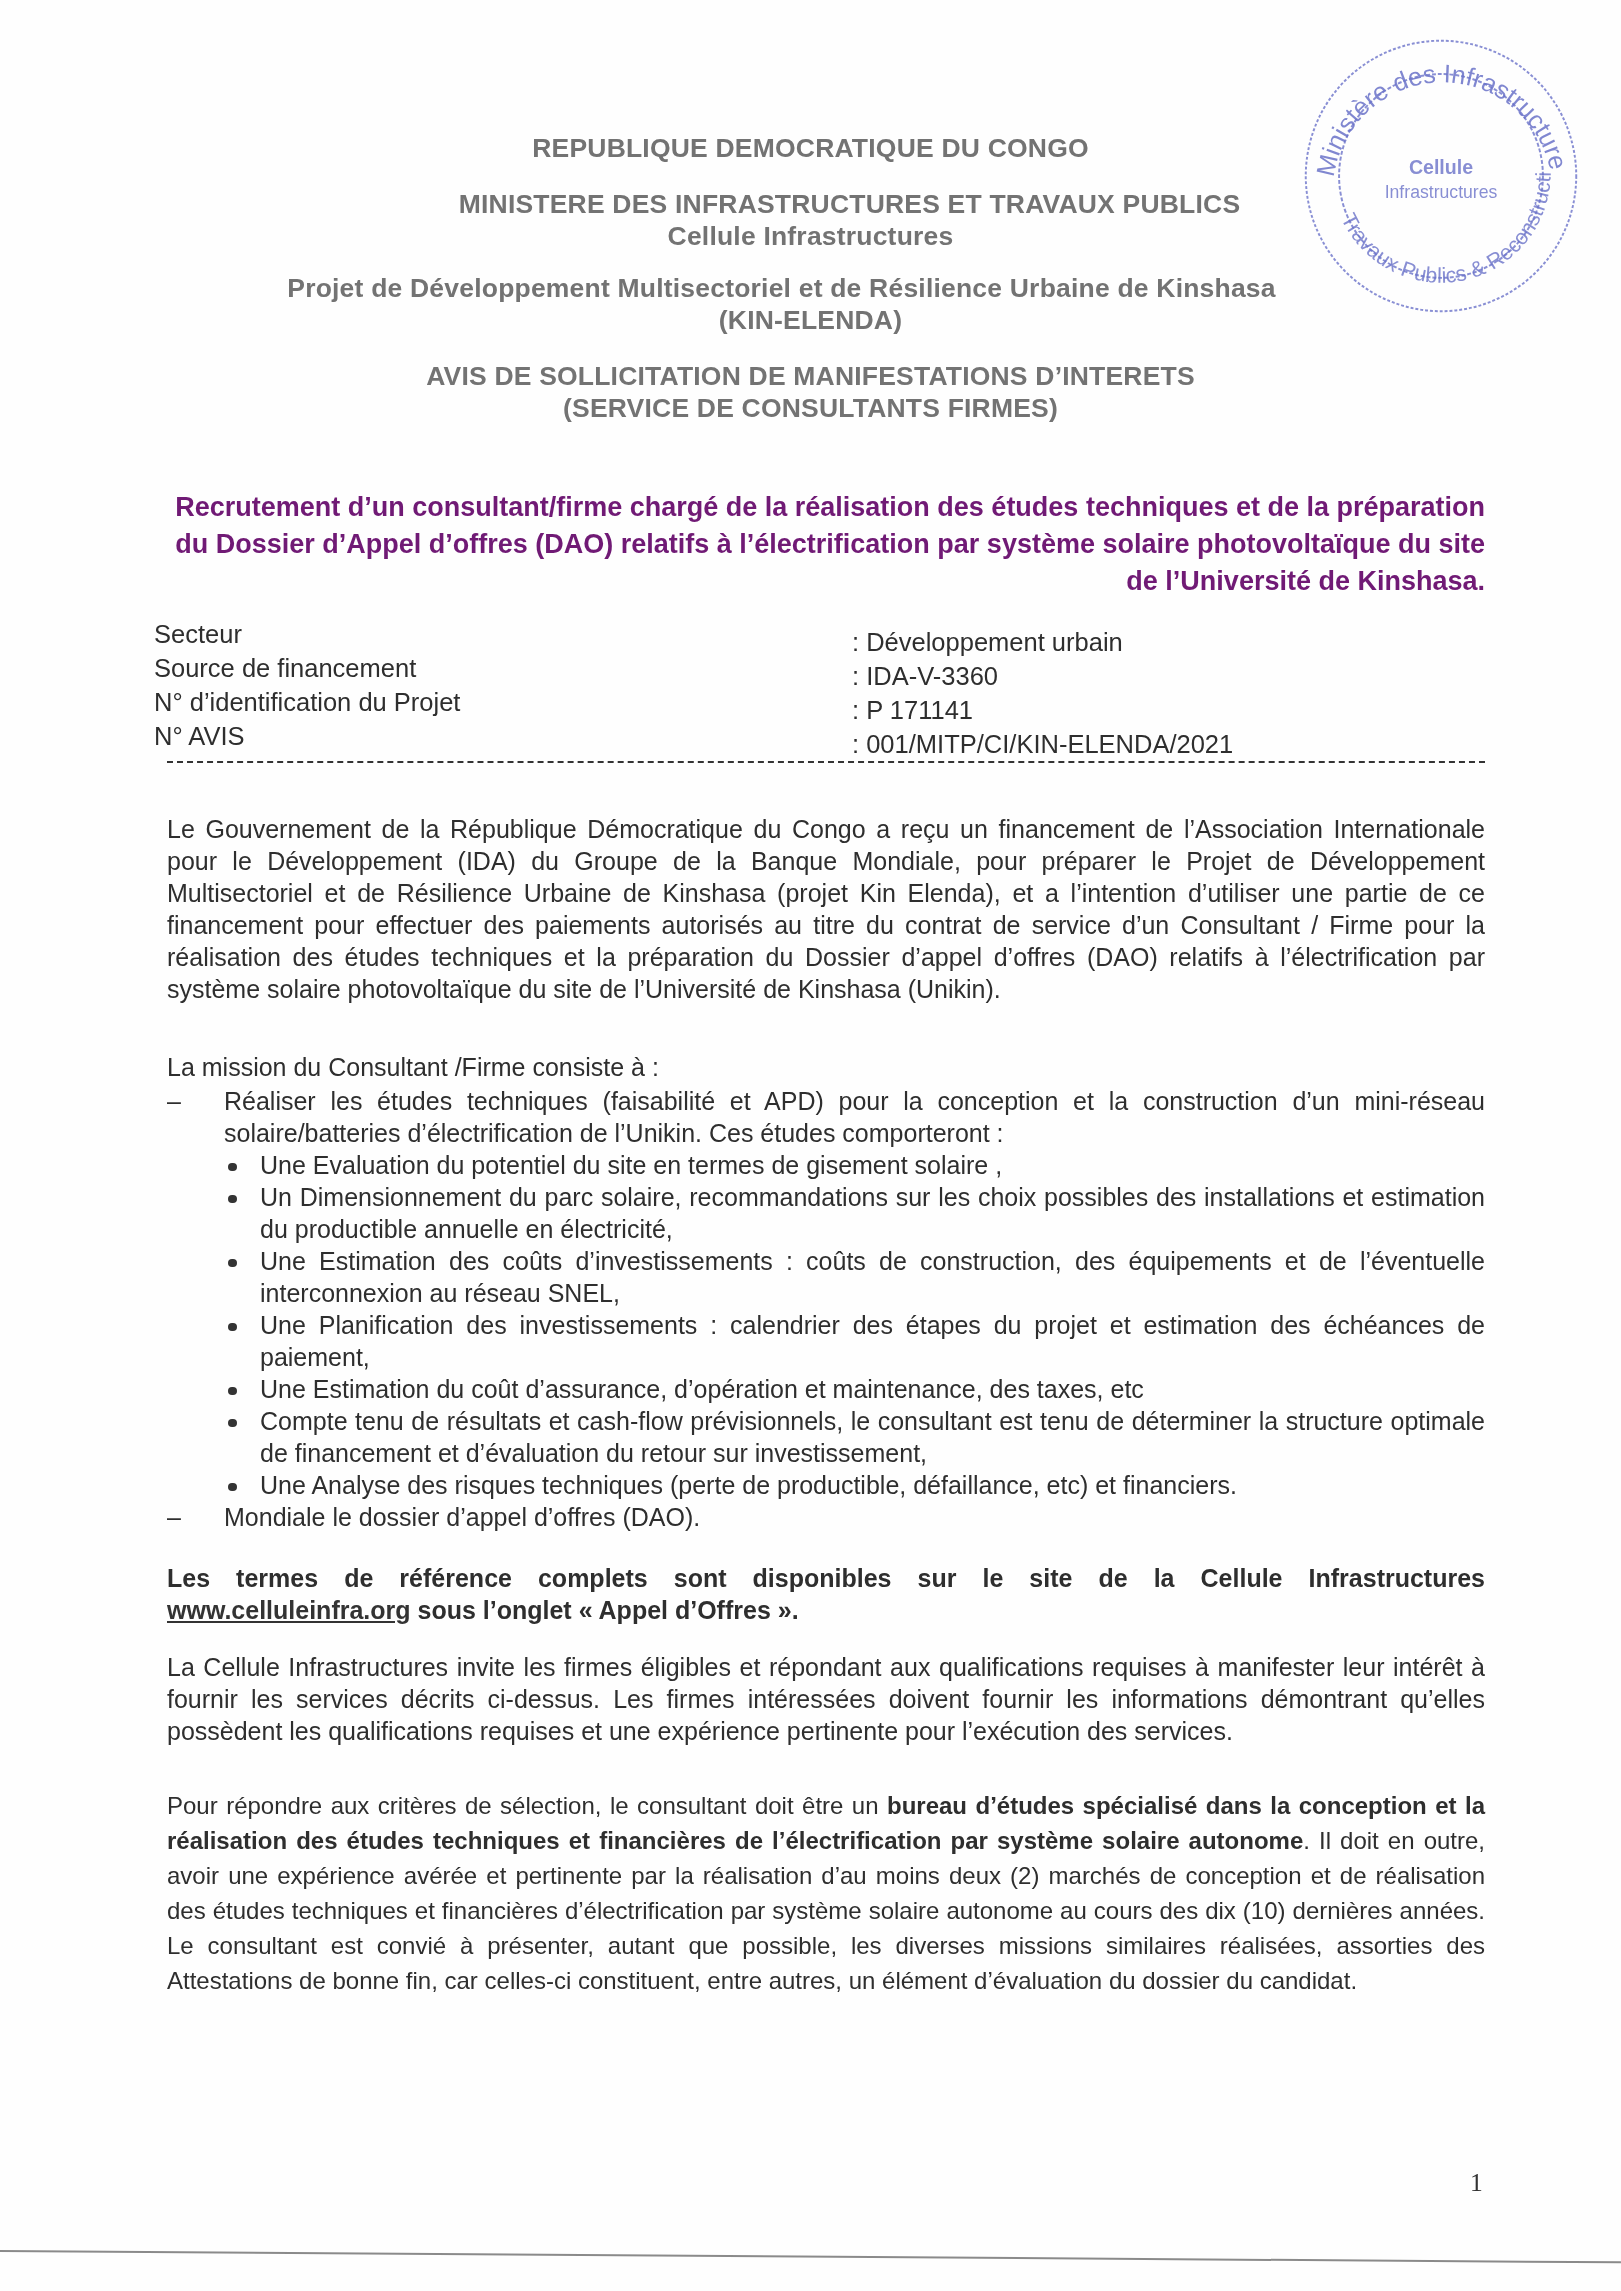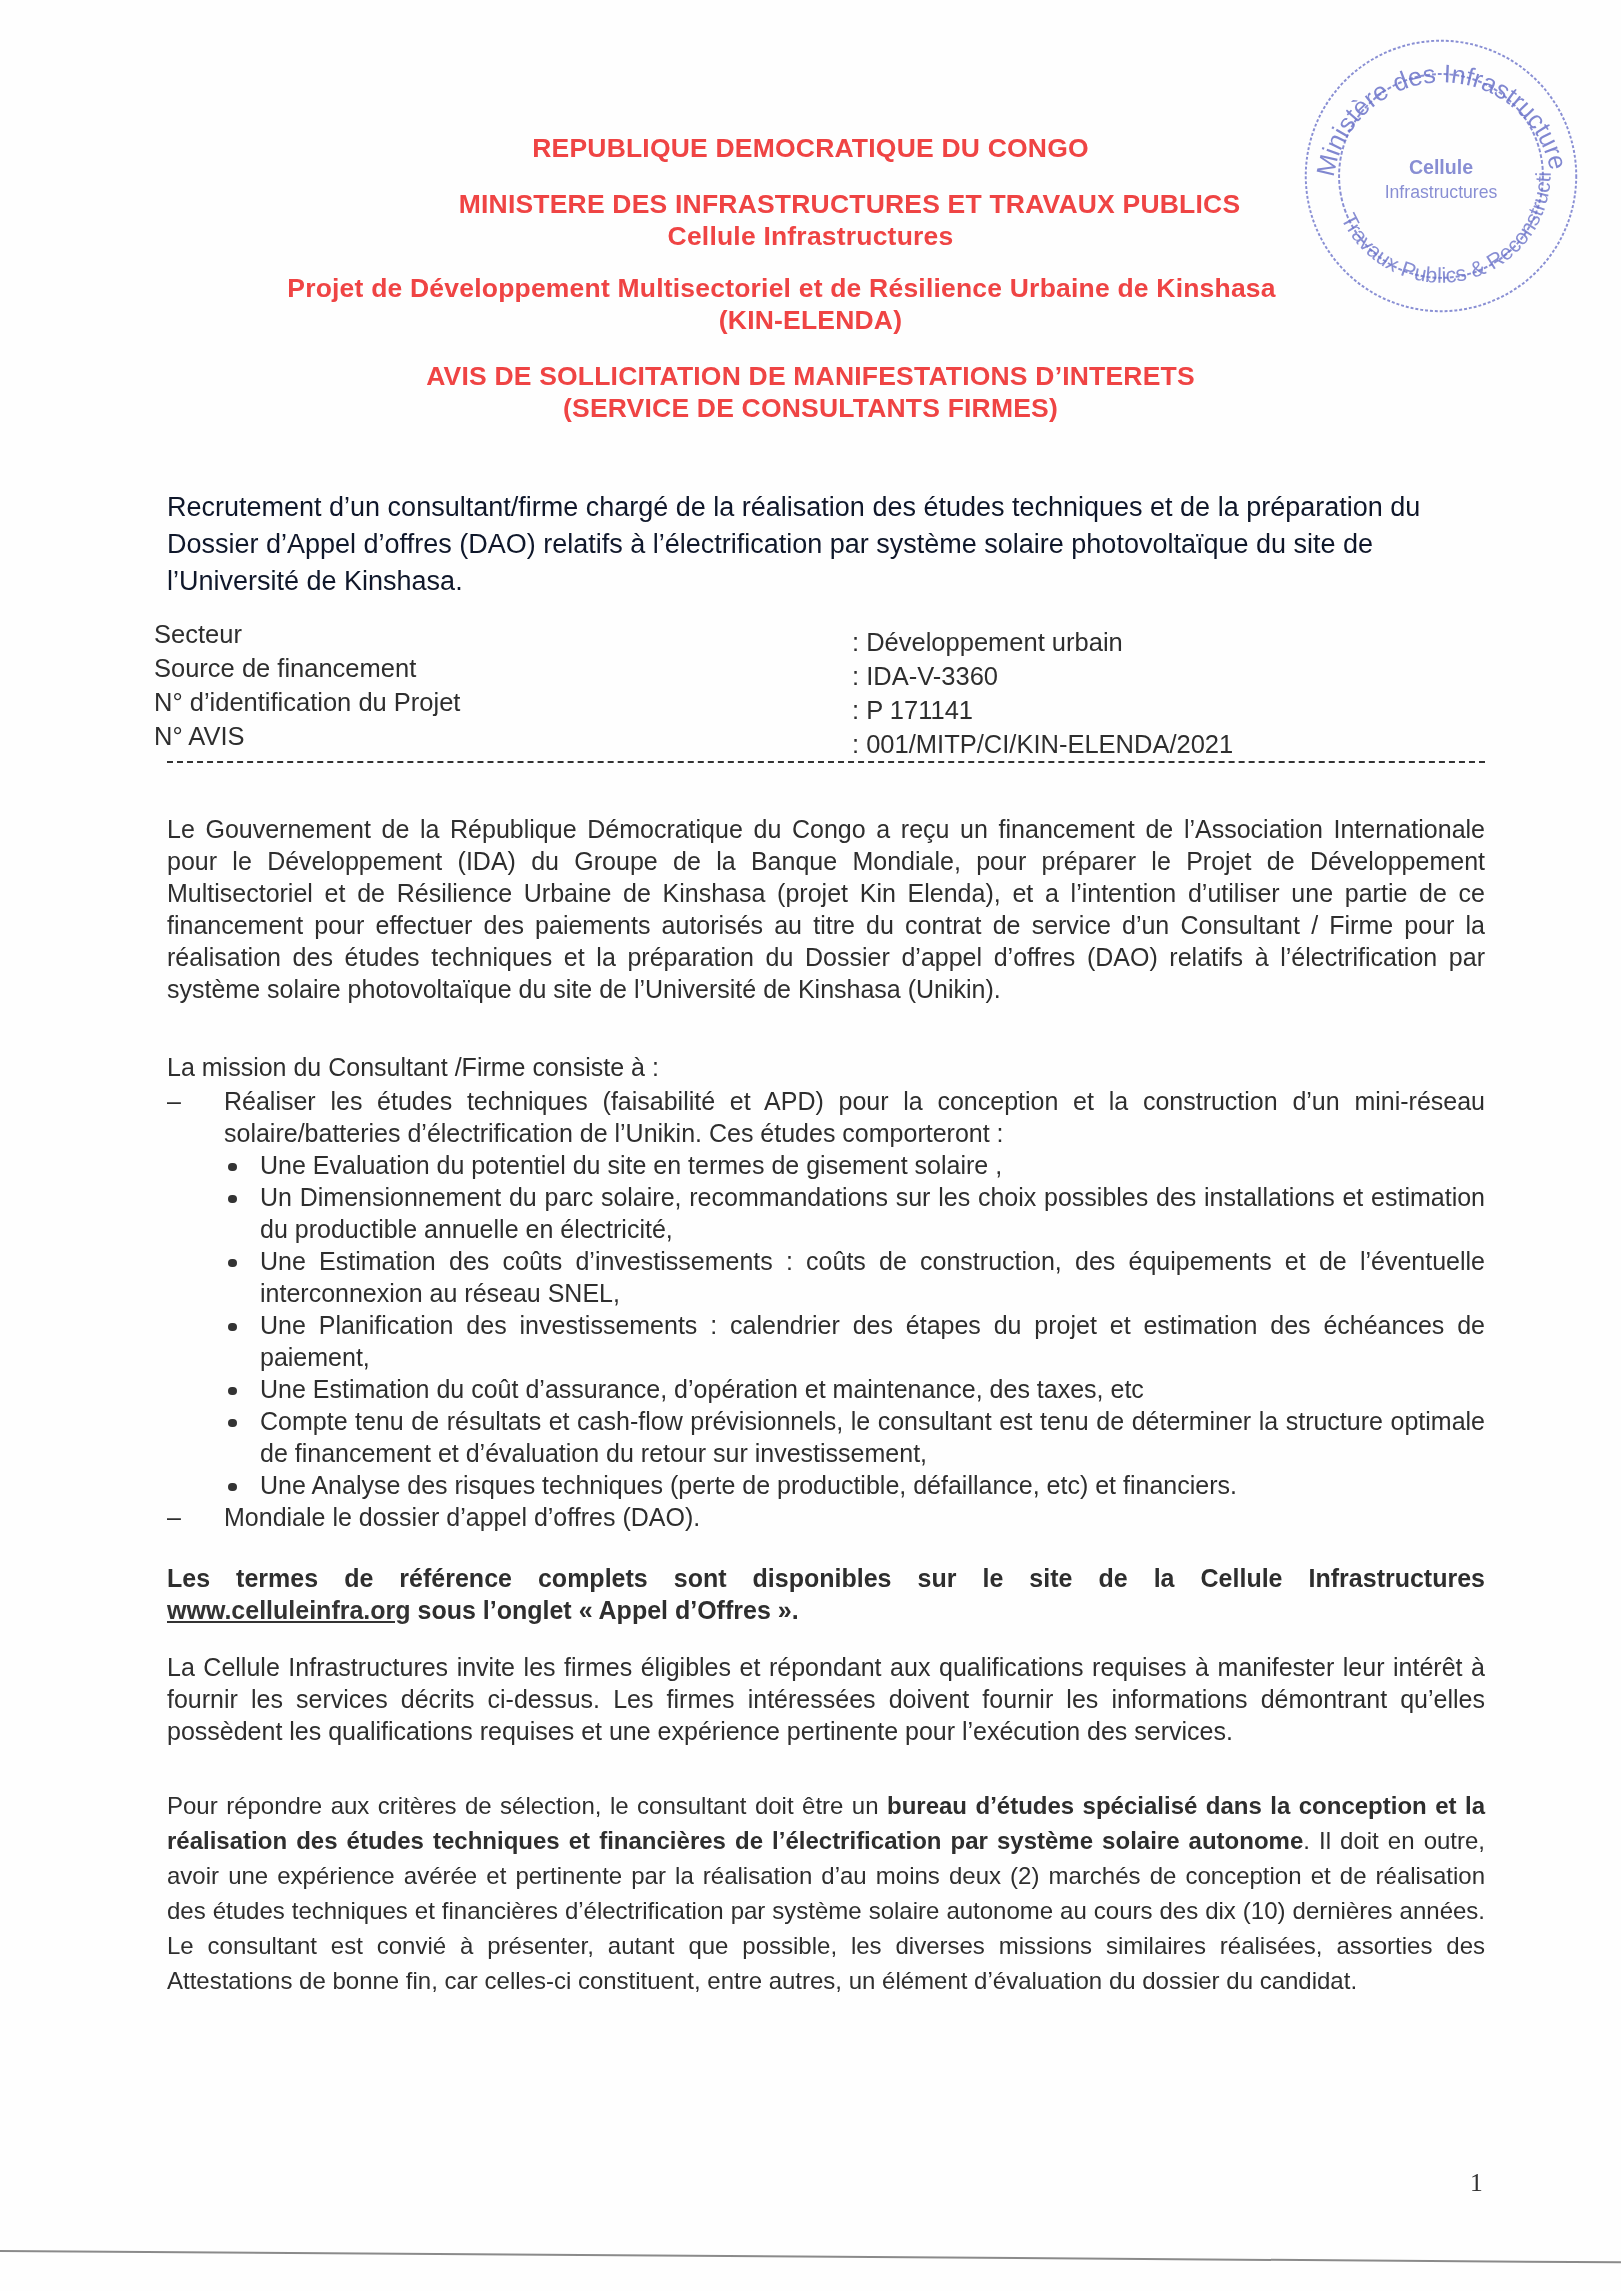--- a/index.html
+++ b/index.html
@@ -1,27 +1,27 @@
 <!DOCTYPE html>
 <html><head>
 <meta charset="utf-8">
 <style>
   html, body { margin:0; padding:0; }
   body { width:1621px; height:2292px; background:#fff; position:relative; overflow:hidden;
          font-family:"Liberation Sans", sans-serif; color:#2e2e2e; }
   .page { position:absolute; left:0; top:0; width:1621px; height:2292px; background:#fefefe; }
-  .hdr { position:absolute; left:0; width:1621px; text-align:center; font-weight:bold; font-size:26.5px; color:#ef4444; letter-spacing:0.2px; }
+  .hdr { position:absolute; left:0; width:1621px; text-align:center; font-weight:bold; font-size:26.5px; color:#737373; letter-spacing:0.2px; }
   .hdr.l1 { top:133px; }
   .hdr.l2 { top:189px;padding-left:39px; }
   .hdr.l3 { top:221px; }
   .hdr.l4 { top:273px; left:-29px; }
   .hdr.l5 { top:305px; }
   .hdr.l6 { top:361px; }
   .hdr.l7 { top:393px; }
-  .subject { position:absolute; left:167px; width:1318px; top:489px; text-align:left; font-weight:normal; font-size:27px; line-height:37px; color:#0f172a; }
+  .subject { position:absolute; left:167px; width:1318px; top:489px; text-align:right; font-weight:bold; font-size:27px; line-height:37px; color:#701a75; }
   .meta { position:absolute; left:154px; top:617px; width:1318px; font-size:25.5px; line-height:34px; }
   .meta .row { position:relative; height:34px; }
   .meta .lbl { position:absolute; left:0; }
   .meta .val { position:absolute; left:698px; top:7.8px; }
   .dashes { position:absolute; left:167px; top:761px; width:1318px; height:2.9px; border-top:2px dashed #333; }
   .para { position:absolute; left:167px; width:1318px; font-size:25px; line-height:32px; text-align:justify; color:#2e2e2e; }
   .p1 { top:813px; }
   .mission { position:absolute; left:167px; width:1318px; top:1051px; font-size:25px; line-height:32px; }
   .dash-item { position:relative; padding-left:57px; text-align:justify; }
   .dash-item .mk { position:absolute; left:0; top:0; }

